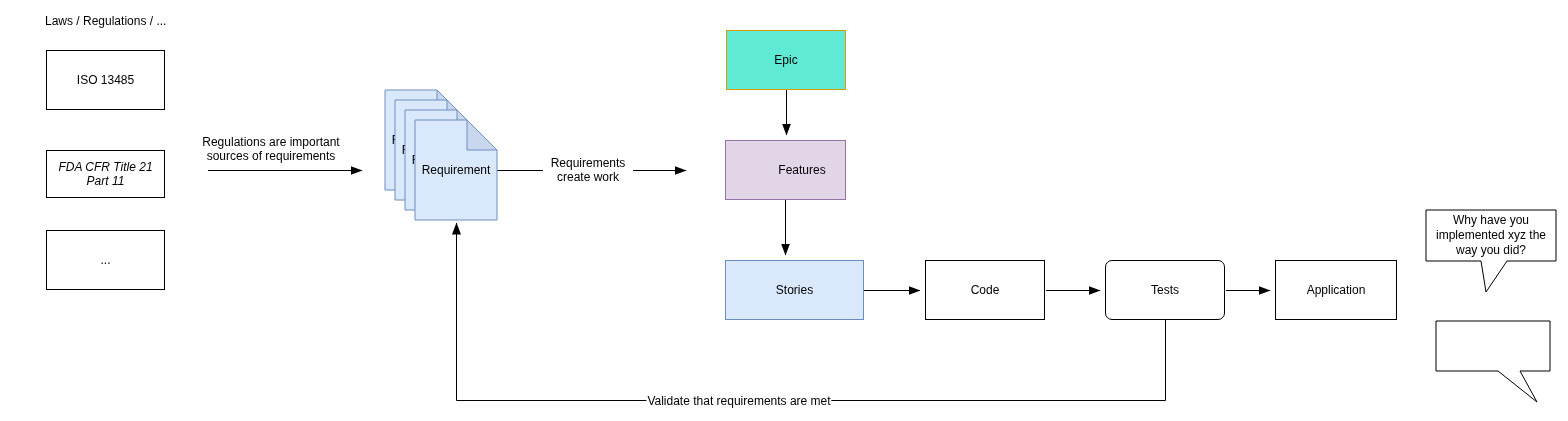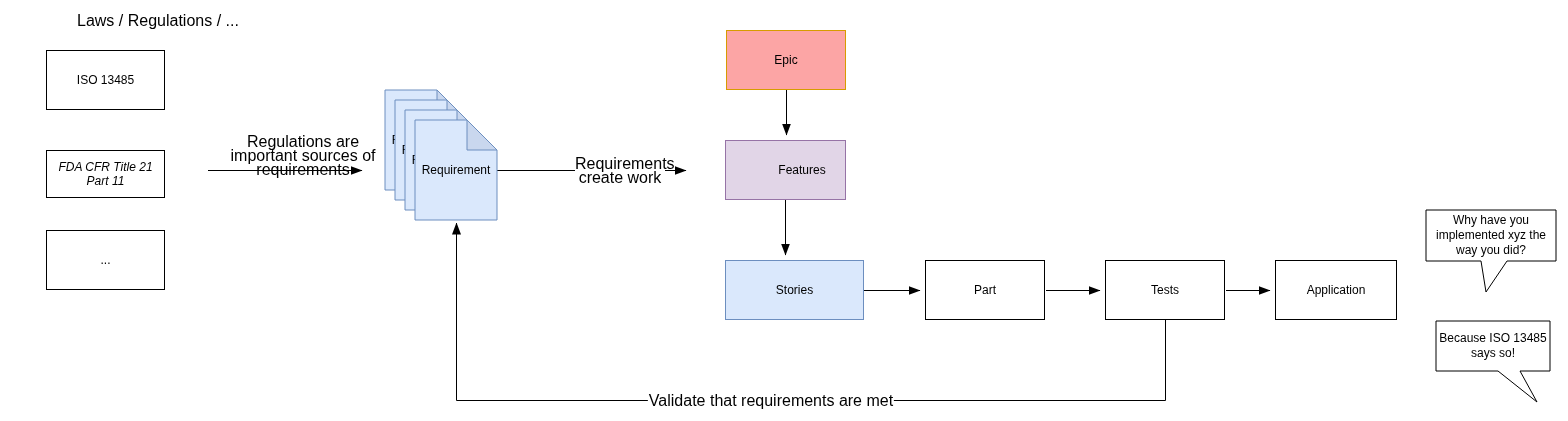--- a/index.html
+++ b/index.html
@@ -7,24 +7,24 @@
     position:relative; width:1568px; height:421px; background:#ffffff;
     font-family:"Liberation Sans", sans-serif; color:#000; overflow:hidden;
   }
   .layer { position:absolute; left:0; top:0; }
   .box {
     position:absolute; box-sizing:border-box;
     border:1px solid #000; background:#fff;
     display:flex; align-items:center; justify-content:center;
     text-align:center; font-size:12px; line-height:14px; padding:2px 5px;
   }
-  .box.epic     { background:#fca5a5; border-color:#d79b00; }
+  .box.epic     { background:#5eead4; border-color:#d79b00; }
   .box.features { background:#e1d5e7; border-color:#9673a6;padding-left:38px; }
   .box.stories  { background:#dae8fc; border-color:#6c8ebf; }
-  .lbl { position:absolute; font-size:16px; line-height:14px;margin-left:32px; }
+  .lbl { position:absolute; font-size:12px; line-height:14px; }
   .lbl.center { text-align:center; }
   .lbl.onTheLine { background:#ffffff; }
   .doc-shape  { fill:#dae8fc; stroke:#6c8ebf; stroke-width:1; }
   .doc-fold   { fill:#c9d7ee; stroke:#6c8ebf; stroke-width:1; }
   .doc-text   { font-size:12px; text-anchor:middle; font-family:"Liberation Sans", sans-serif; }
   .arrow      { fill:none; stroke:#000; stroke-width:1; }
   .bubble-shape { fill:#ffffff; stroke:#000; stroke-width:1; }
   .bubble-text {
     position:absolute; box-sizing:border-box;
     display:flex; align-items:center; justify-content:center;
@@ -92,23 +92,22 @@
   <div class="lbl center onTheLine" style="left:543px; top:157px; width:90px; line-height:13.5px;">Requirements create work</div>
 
   <div class="lbl center onTheLine" style="left:739px; top:395px; transform:translateX(-50%); white-space:nowrap; line-height:12px; padding:0 1px;">Validate that requirements are met</div>
 
   <div class="box epic" style="left:726px; top:30px; width:120px; height:60px;">Epic</div>
 
   <div class="box features" style="left:725px; top:140px; width:121px; height:60px;">Features</div>
 
   <div class="box stories" style="left:725px; top:260px; width:139px; height:60px;">Stories</div>
 
-  <div class="box" style="left:925px; top:260px; width:120px; height:60px;">Part</div>
+  <div class="box" style="left:925px; top:260px; width:120px; height:60px;">Code</div>
 
-  <div class="box" style="left:1105px; top:260px; width:120px; height:60px;">Tests</div>
+  <div class="box" style="left:1105px; top:260px; width:120px; height:60px;border-radius:7px;">Tests</div>
 
   <div class="box" style="left:1275px; top:260px; width:122px; height:60px;">Application</div>
 
   <div class="bubble-text" style="left:1426px; top:210px; width:130px; height:51px;">Why have you implemented xyz the way you did?</div>
 
-  <div class="bubble-text" style="left:1436px; top:321px; width:114px; height:50px;">Because ISO 13485 says so!</div>
 
 </div>
 
 </body></html>

